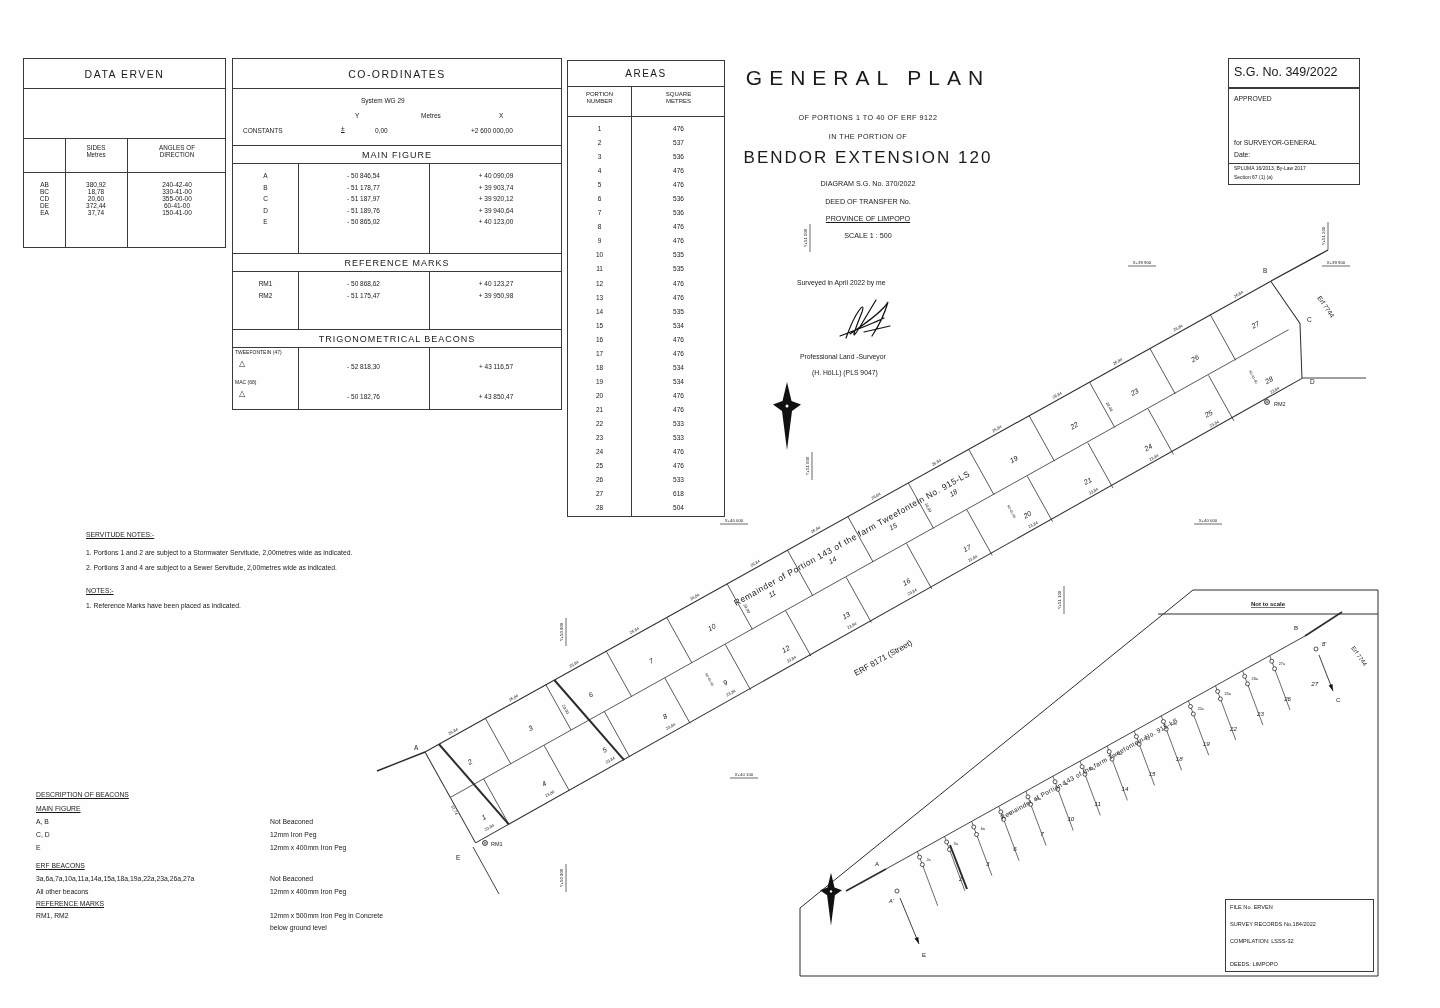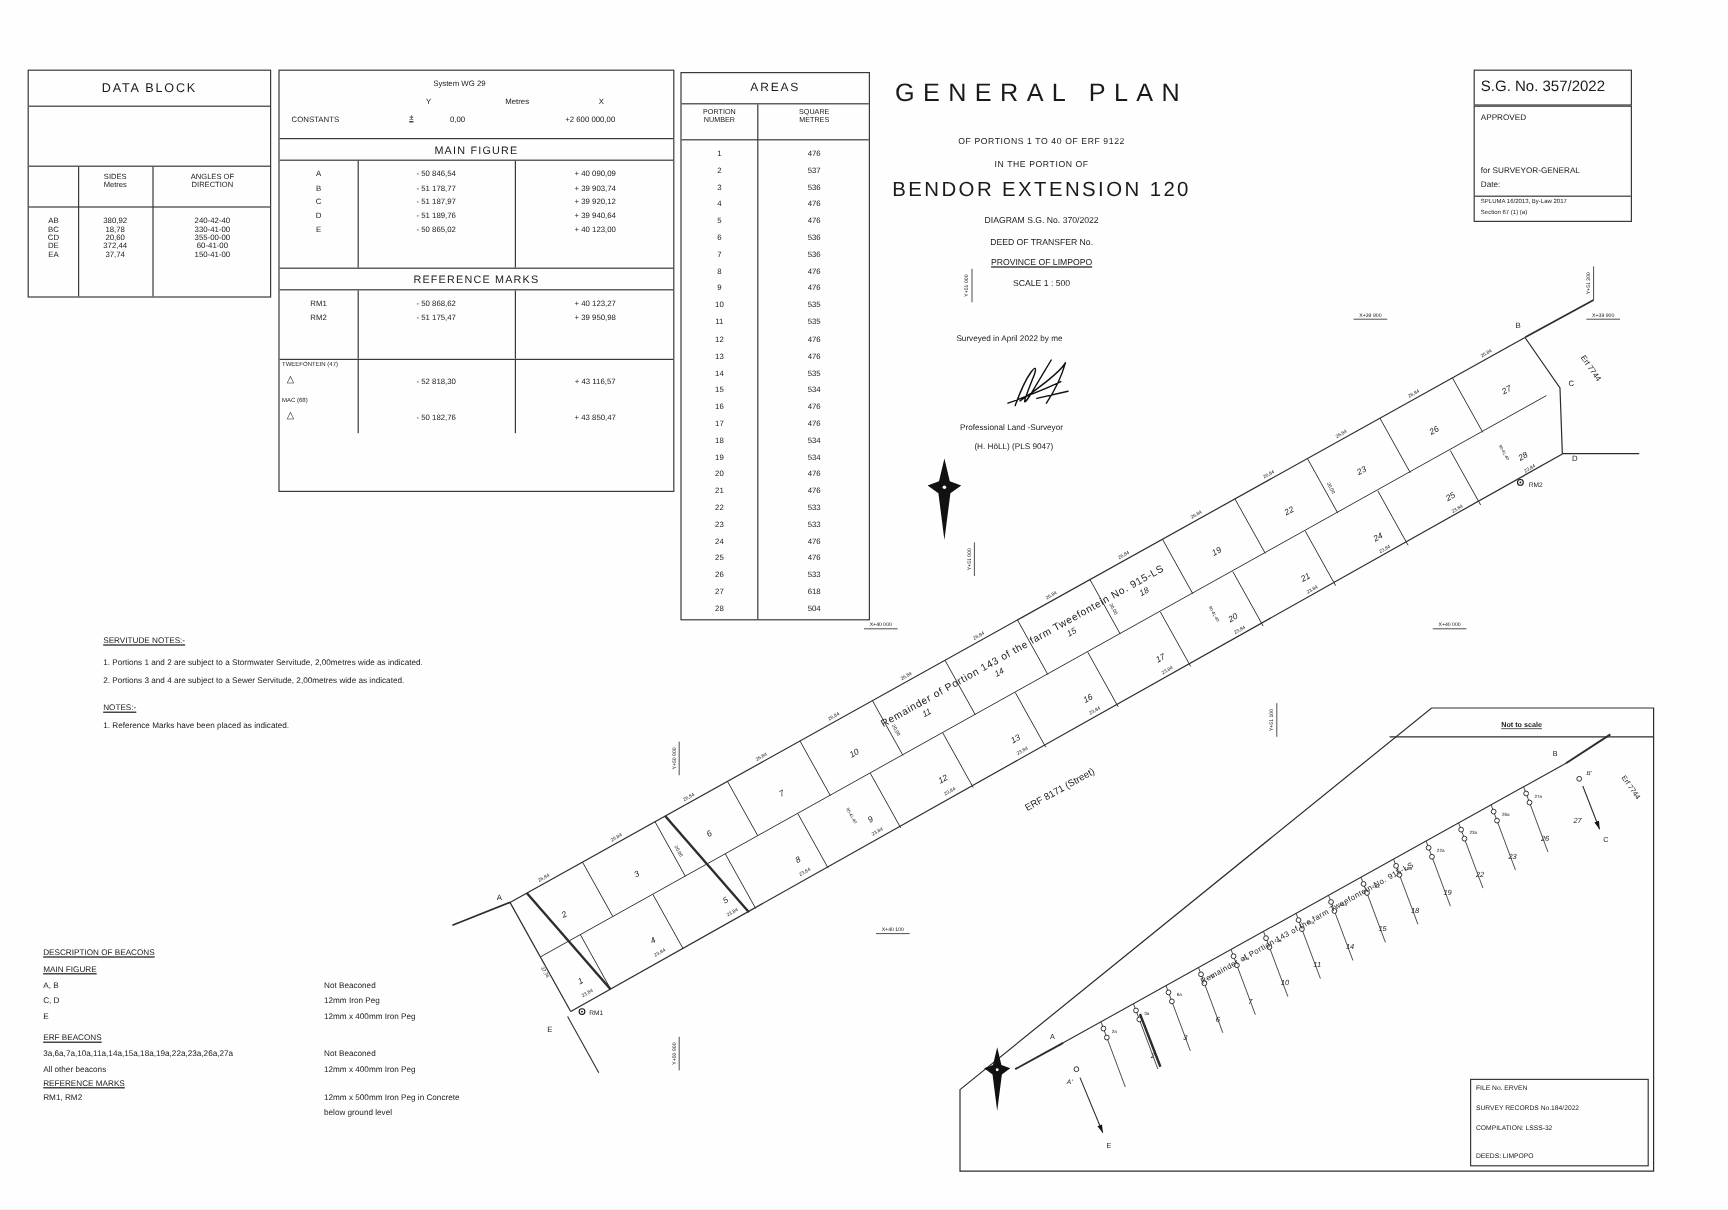--- a/index.html
+++ b/index.html
@@ -14,21 +14,21 @@
   .grid3{display:grid;}
   .cell{text-align:center;}
   svg text{font-family:"Liberation Sans",sans-serif;fill:#1a1a1a;}
 </style>
 </head>
 <body>
 
 <div class="page">
 
   <div class="box" id="data-block" style="left:23px;top:58px;width:203px;height:190px;">
-    <div class="hsec c" style="height:30px;line-height:30px;font-size:10.5px;letter-spacing:1.5px;">DATA BLOCK</div>
+    <div class="hsec c" style="height:30px;line-height:30px;font-size:10.5px;letter-spacing:1.5px;">DATA ERVEN</div>
     <div class="hsec" style="height:50px;"></div>
     <div style="position:relative;height:108px;">
       <div class="vline" style="left:41px;"></div>
       <div class="vline" style="left:103px;"></div>
       <div class="hsec" style="height:34px;">
         <div class="t c" style="left:41px;width:62px;top:5px;font-size:6.3px;">
           <span>SIDES</span><br><span>Metres</span>
         </div>
         <div class="t c" style="left:103px;width:100px;top:5px;font-size:6.3px;">
           <span>ANGLES OF</span><br><span>DIRECTION</span>
@@ -48,20 +48,21 @@
           <div class="cell">372,44</div>
           <div class="cell">60-41-00</div>
           <div class="cell">EA</div>
           <div class="cell">37,74</div>
           <div class="cell">150-41-00</div>
         </div>
     </div>
   </div>
 
   <div class="box" id="coords-block" style="left:232px;top:58px;width:330px;height:352px;">
+    <div class="hsec c" style="height:30px;line-height:30px;font-size:10.5px;letter-spacing:1.5px;">CO-ORDINATES</div>
     <div class="hsec" style="height:57px;font-size:6.5px;">
       <div class="t" style="left:128px;top:8px;">System  WG 29</div>
       <div class="t" style="left:122px;top:23px;">Y</div>
       <div class="t" style="left:188px;top:23px;">Metres</div>
       <div class="t" style="left:266px;top:23px;">X</div>
       <div class="t" style="left:10px;top:38px;">CONSTANTS</div>
       <div class="t u" style="left:108px;top:36px;">±</div>
       <div class="t" style="left:142px;top:38px;">0,00</div>
       <div class="t" style="left:238px;top:38px;">+2 600 000,00</div>
     </div>
@@ -93,20 +94,21 @@
       <div class="vline" style="left:196px;"></div>
       <div id="co-rm" class="grid3" style="grid-template-columns:65px 131px 134px;padding-top:8px;font-size:6.5px;row-gap:4.5px;">
           <div class="cell">RM1</div>
           <div class="cell">- 50 868,62</div>
           <div class="cell">+ 40 123,27</div>
           <div class="cell">RM2</div>
           <div class="cell">- 51 175,47</div>
           <div class="cell">+ 39 950,98</div>
         </div>
     </div>
+    <div class="hsec c" style="height:18px;line-height:18px;font-size:9px;letter-spacing:1px;">TRIGONOMETRICAL BEACONS</div>
     <div style="position:relative;height:61px;">
       <div class="vline" style="left:65px;"></div>
       <div class="vline" style="left:196px;"></div>
       <div id="co-trig" style="position:relative;height:100%;font-size:6.5px;">
           <div class="t " style="left: 2px; top: 2px; font-size: 5px;">TWEEFONTEIN (47)</div>
           <div class="t " style="left: 6px; top: 11px; font-size: 8px;">△</div>
           <div class="t c" style="left: 65px; top: 15px; font-size: 6.5px; width: 131px;">- 52 818,30</div>
           <div class="t c" style="left: 196px; top: 15px; font-size: 6.5px; width: 134px;">+ 43 116,57</div>
           <div class="t " style="left: 2px; top: 32px; font-size: 5px;">MAC (68)</div>
           <div class="t " style="left: 6px; top: 41px; font-size: 8px;">△</div>
@@ -201,21 +203,21 @@
   </div>
 
   <div>
     <div class="t" style="left:797px;top:279px;font-size:6.8px;">Surveyed in April 2022 by me</div>
     <div class="t" style="left:800px;top:353px;font-size:6.8px;">Professional Land -Surveyor</div>
     <div class="t" style="left:812px;top:369px;font-size:6.8px;">(H. HöLL) (PLS  9047)</div>
   </div>
 
   <div>
     <div class="box" style="left:1228px;top:58px;width:132px;height:30px;">
-      <div class="t" style="left:5px;top:6px;font-size:12.5px;">S.G. No. 357/2022</div>
+      <div class="t" style="left:5px;top:6px;font-size:12.5px;">S.G. No. 349/2022</div>
     </div>
     <div class="box" style="left:1228px;top:88px;width:132px;height:97px;">
       <div class="t" style="left:5px;top:6px;font-size:6.8px;">APPROVED</div>
       <div class="t" style="left:5px;top:50px;font-size:6.8px;">for SURVEYOR-GENERAL</div>
       <div class="t" style="left:5px;top:62px;font-size:6.8px;">Date:</div>
       <div style="position:absolute;left:0;right:0;top:74px;border-top:1px solid #3a3a3a;"></div>
       <div class="t" style="left:5px;top:77px;font-size:5px;">SPLUMA 16/2013, By-Law 2017</div>
       <div class="t" style="left:5px;top:86px;font-size:5px;">Section 67 (1) (a)</div>
     </div>
   </div>

